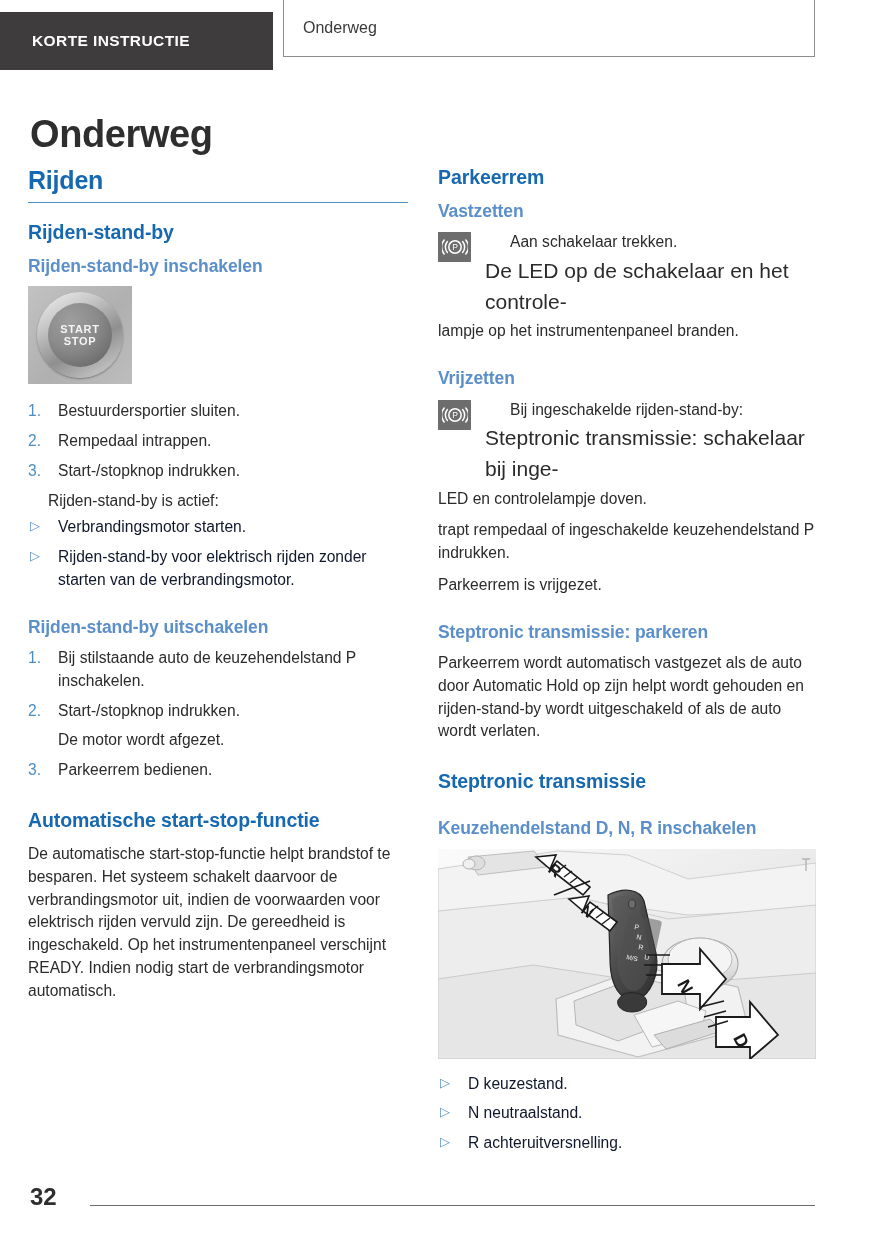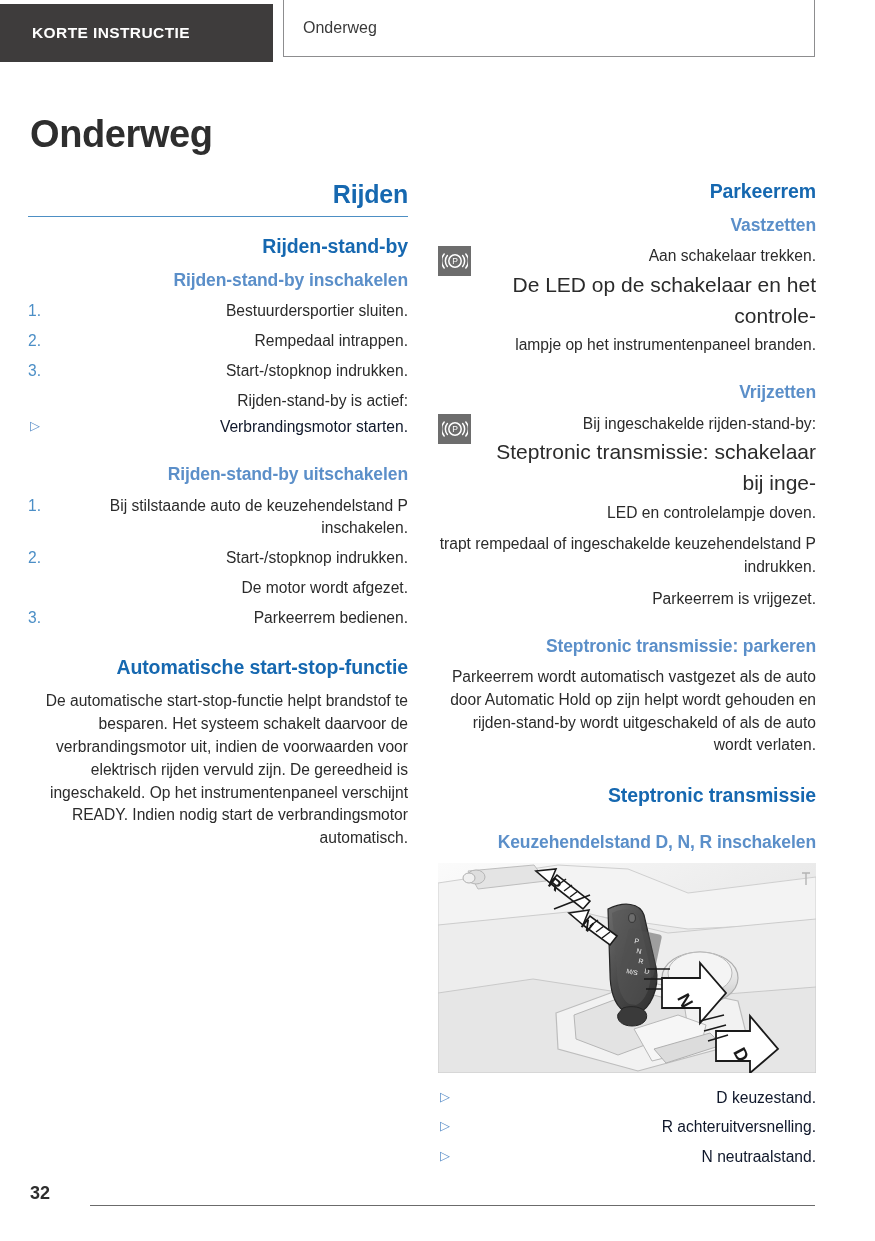--- a/index.html
+++ b/index.html
@@ -16,21 +16,21 @@
   }
 
   
   .header {
     position: relative;
     height: 58px;
     width: 875px;
   }
   .header-tab {
     position: absolute;
-    left: 0; top: 4px;
+    left: 0; top: 12px;
     width: 273px;
     height: 58px;
     background: #3e3c3c;
     color: #ffffff;
     display: flex;
     align-items: center;
     padding-left: 32px;
     font-size: 15.5px;
     font-weight: bold;
     letter-spacing: 0.4px;
@@ -62,22 +62,21 @@
 
   
   .columns {
     position: absolute;
     top: 166px;
     left: 0;
     width: 875px;
   }
   .col {
     position: absolute;
-    top: 14px;
-    text-align: right;
+    top: 0;
   }
   .col-left  { left: 28px;  width: 380px; }
   .col-right { left: 438px; width: 378px; }
 
   
   .h1-rule {
     font-size: 25px;
     font-weight: bold;
     color: #1668b0;
     margin: 0 0 7px 0;
@@ -231,21 +230,21 @@
     position: absolute;
     left: 0; top: 1px;
     width: 33px; height: 30px;
     background: #6d6d6d;
     display: flex;
     align-items: center;
     justify-content: center;
   }
   .pb-icon svg { display: block; }
   .icon-text {
-    margin-left: 34px;
+    margin-left: 72px;
     font-size: 15.6px;
     line-height: 1.46;
     color: #2b2b2b;
   }
   .icon-text2 {
     margin-left: 47px;
     font-size: 21px;
     line-height: 1.46;
     color: #2b2b2b;
     margin-top: 2px;
@@ -267,21 +266,21 @@
     position: absolute;
     left: 0;
     bottom: 28px;
     width: 875px;
     height: 30px;
   }
   .page-num {
     position: absolute;
     left: 30px;
     top: 0;
-    font-size: 18px;
+    font-size: 24px;
     font-weight: bold;
     color: #2e2e2e;
   }
   .footer-rule {
     position: absolute;
     left: 90px;
     top: 22px;
     width: 725px;
     border-top: 1.5px solid #6b6b6b;
   }
@@ -304,31 +303,40 @@
 
   <div class="col col-left">
 
     <h2 class="h1-rule">Rijden</h2>
     <hr class="rule">
 
     <h3 class="h2">Rijden-stand-by</h3>
 
     <h4 class="h3">Rijden-stand-by inschakelen</h4>
 
+    <div class="startstop-img">
+      <div class="ss-ring">
+        <div class="ss-inner">
+          <span>START</span>
+          <span>STOP</span>
+        </div>
+      </div>
+    </div>
 
     <ol class="numbered">
       <li>Bestuurdersportier sluiten.</li>
       <li>Rempedaal intrappen.</li>
       <li>Start-/stopknop indrukken.</li>
     </ol>
 
     <p class="body tight">Rijden-stand-by is actief:</p>
 
     <ul class="tri hollow">
       <li>Verbrandingsmotor starten.</li>
+      <li>Rijden-stand-by voor elektrisch rijden zonder starten van de verbrandingsmotor.</li>
     </ul>
 
     <h4 class="h3 spaced">Rijden-stand-by uitschakelen</h4>
 
     <ol class="numbered">
       <li>Bij stilstaande auto de keuzehendelstand P inschakelen.</li>
       <li>Start-/stopknop indrukken.</li>
       <div class="sub-note">De motor wordt afgezet.</div>
         <li>
         <span>Parkeerrem bedienen.</span>
@@ -473,22 +481,22 @@
           <line x1="270" y1="178" x2="290" y2="172" stroke="#1a1a1a" stroke-width="1.5"></line>
           <text x="300" y="192" font-family="Liberation Sans, sans-serif" font-size="18" font-weight="bold" fill="#1a1a1a" transform="rotate(62 300 186)">D</text>
         </g>
 
         <path d="M364 10 L372 10 M368 10 L368 22" stroke="#b4b4b4" stroke-width="1.4" fill="none"></path>
       </svg>
     </div>
 
     <ul class="tri hollow">
       <li>D keuzestand.</li>
+      <li>N neutraalstand.</li>
       <li>R achteruitversnelling.</li>
-      <li>N neutraalstand.</li>
     </ul>
 
   </div>
 </div>
 
 <div class="footer">
   <span class="page-num">32</span>
   <div class="footer-rule"></div>
 </div>
 

